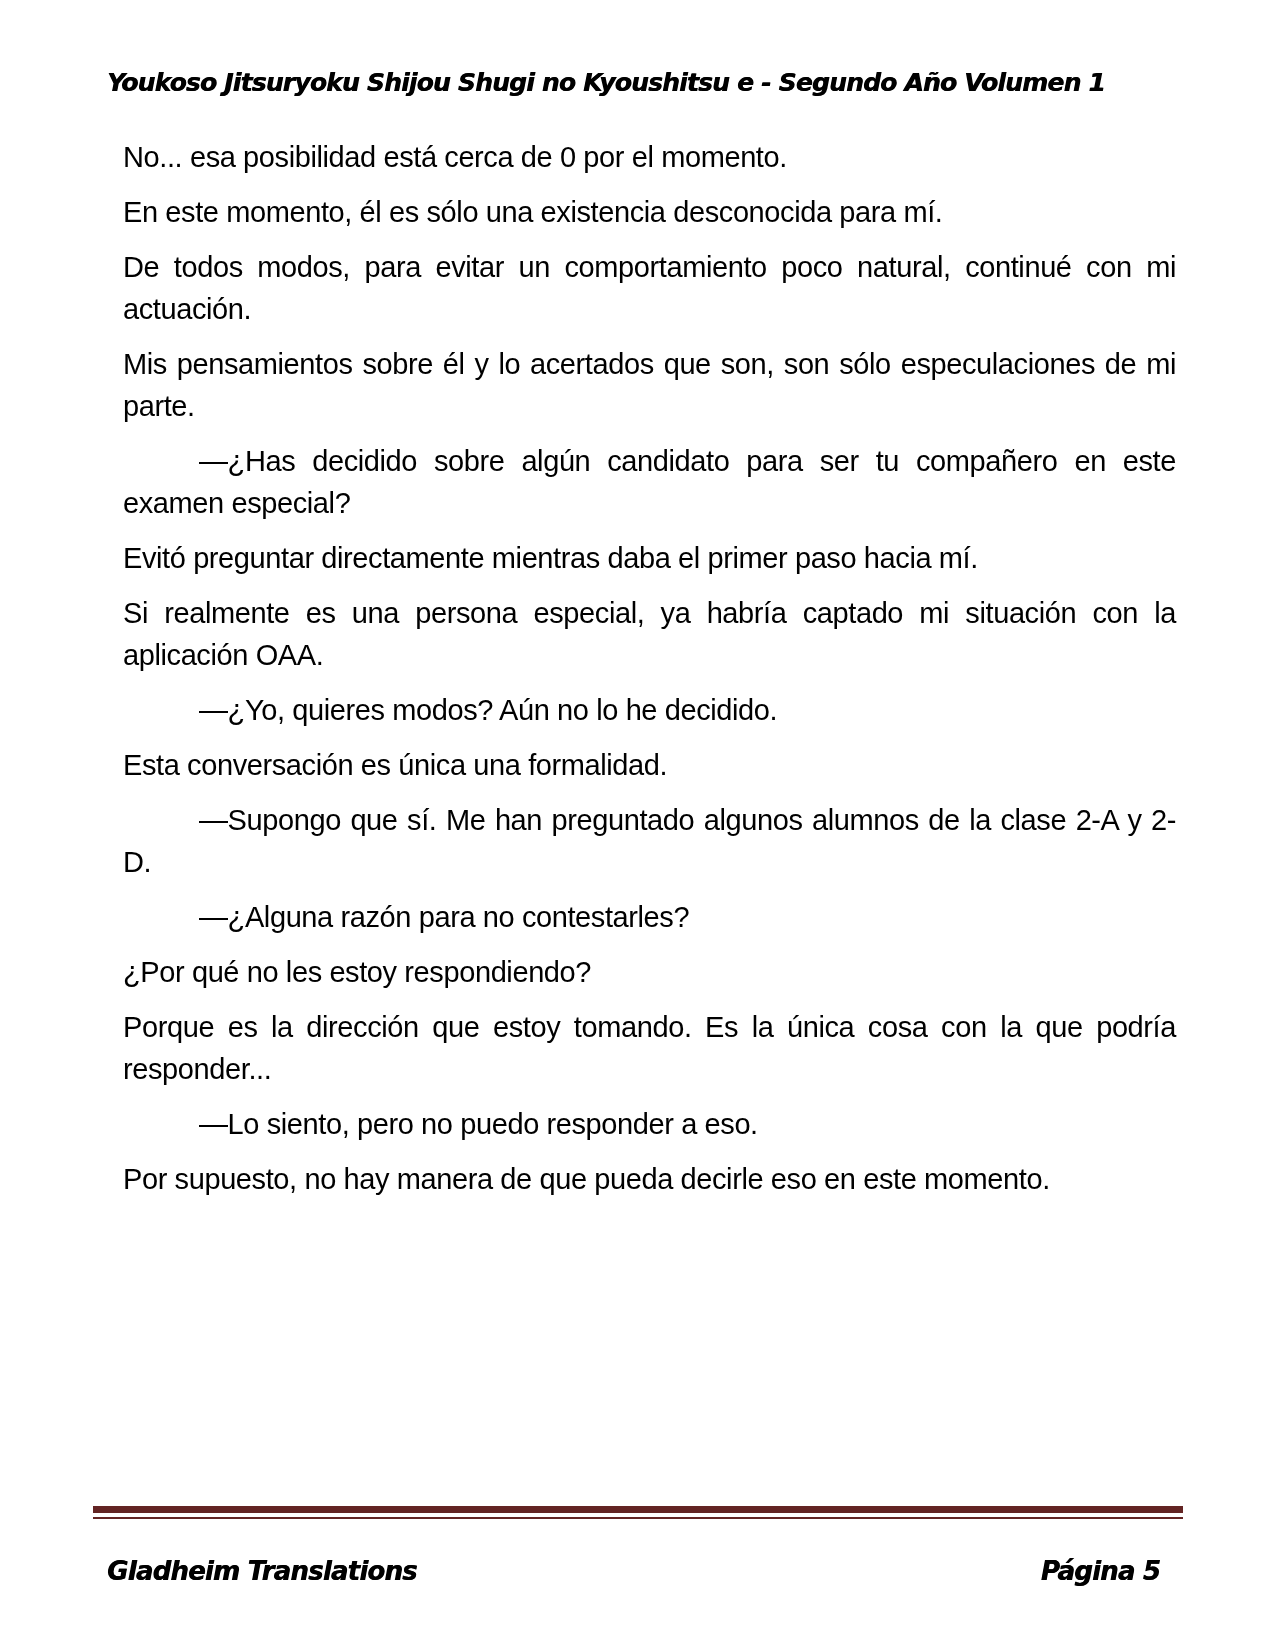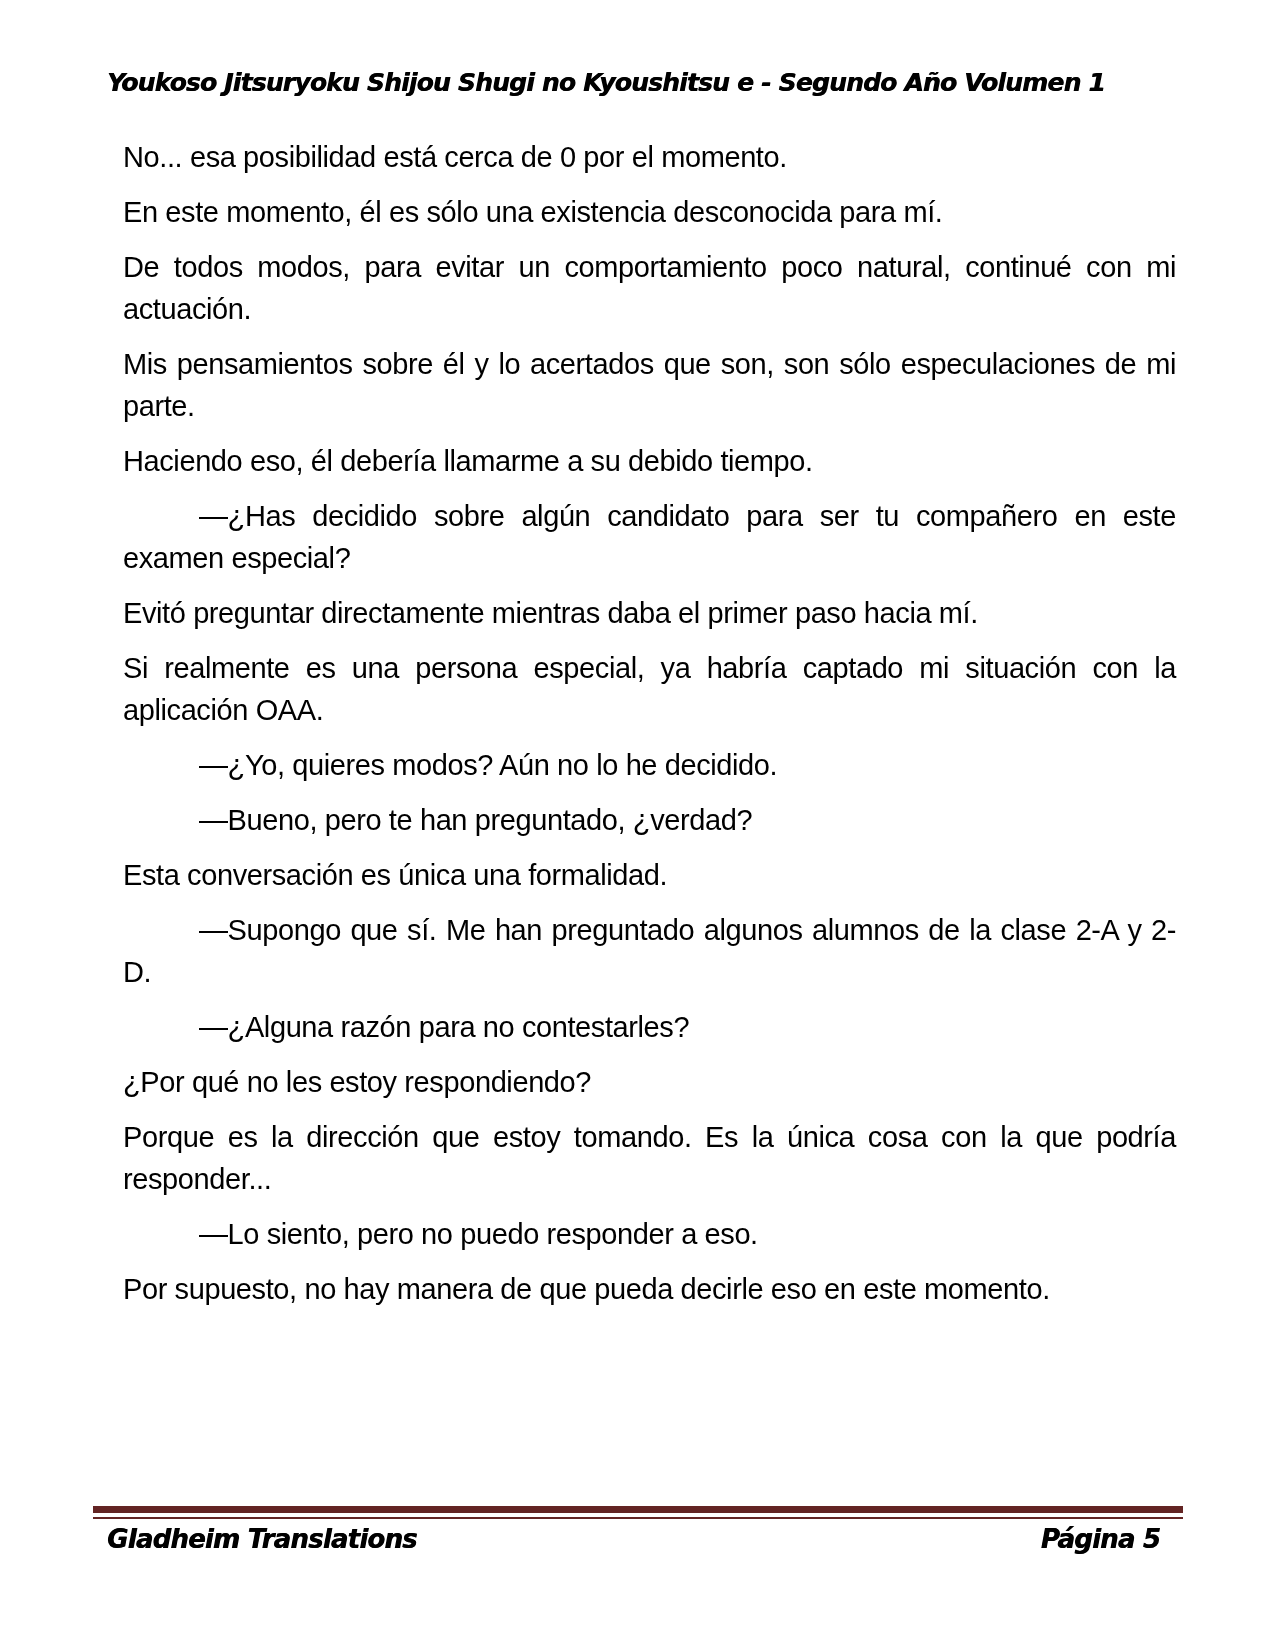--- a/index.html
+++ b/index.html
@@ -67,42 +67,41 @@
     align-items: baseline;
   }
   .footer-text {
     font-family: "DejaVu Sans", sans-serif;
     font-weight: bold;
     font-style: italic;
     font-size: 26px;
     letter-spacing: -0.8px;
     color: #000000;
     text-shadow: 0.6px 0 0 #000000;
+    margin-top: 32px;
   }
 </style>
 </head>
 <body>
 
 <div class="page">
 
   <div class="header">
     <div class="header-title">Youkoso Jitsuryoku Shijou Shugi no Kyoushitsu e - Segundo Año Volumen 1</div>
   </div>
 
   <div class="body-text">
       <p class="narration">No... esa posibilidad está cerca de 0 por el momento.</p>
       <p class="narration">En este momento, él es sólo una existencia desconocida para mí.</p>
       <p class="narration">De todos modos, para evitar un comportamiento poco natural, continué con mi actuación.</p>
       <p class="narration">Mis pensamientos sobre él y lo acertados que son, son sólo especulaciones de mi parte.</p>
-      <p class="narration">Haciendo eso, él debería llamarme a su debido tiempo.</p>
       <p class="dialogue">—¿Has decidido sobre algún candidato para ser tu compañero en este examen especial?</p>
       <p class="narration">Evitó preguntar directamente mientras daba el primer paso hacia mí.</p>
       <p class="narration">Si realmente es una persona especial, ya habría captado mi situación con la aplicación OAA.</p>
       <p class="dialogue">—¿Yo, quieres modos? Aún no lo he decidido.</p>
-      <p class="dialogue">—Bueno, pero te han preguntado, ¿verdad?</p>
       <p class="narration">Esta conversación es única una formalidad.</p>
       <p class="dialogue">—Supongo que sí. Me han preguntado algunos alumnos de la clase 2-A y 2-D.</p>
       <p class="dialogue">—¿Alguna razón para no contestarles?</p>
       <p class="narration">¿Por qué no les estoy respondiendo?</p>
       <p class="narration">Porque es la dirección que estoy tomando. Es la única cosa con la que podría responder...</p>
       <p class="dialogue">—Lo siento, pero no puedo responder a eso.</p>
       <p class="narration">Por supuesto, no hay manera de que pueda decirle eso en este momento.</p>
     </div>
 
   <div class="footer-rule-thick" style="background: rgb(99, 36, 35);"></div>

